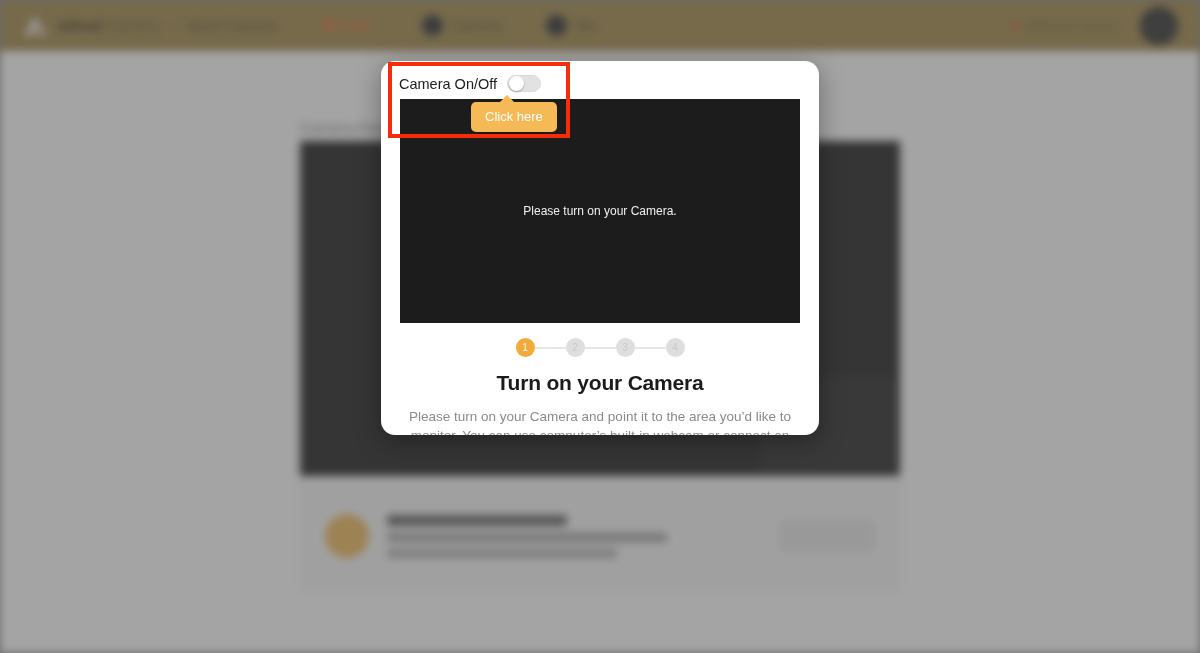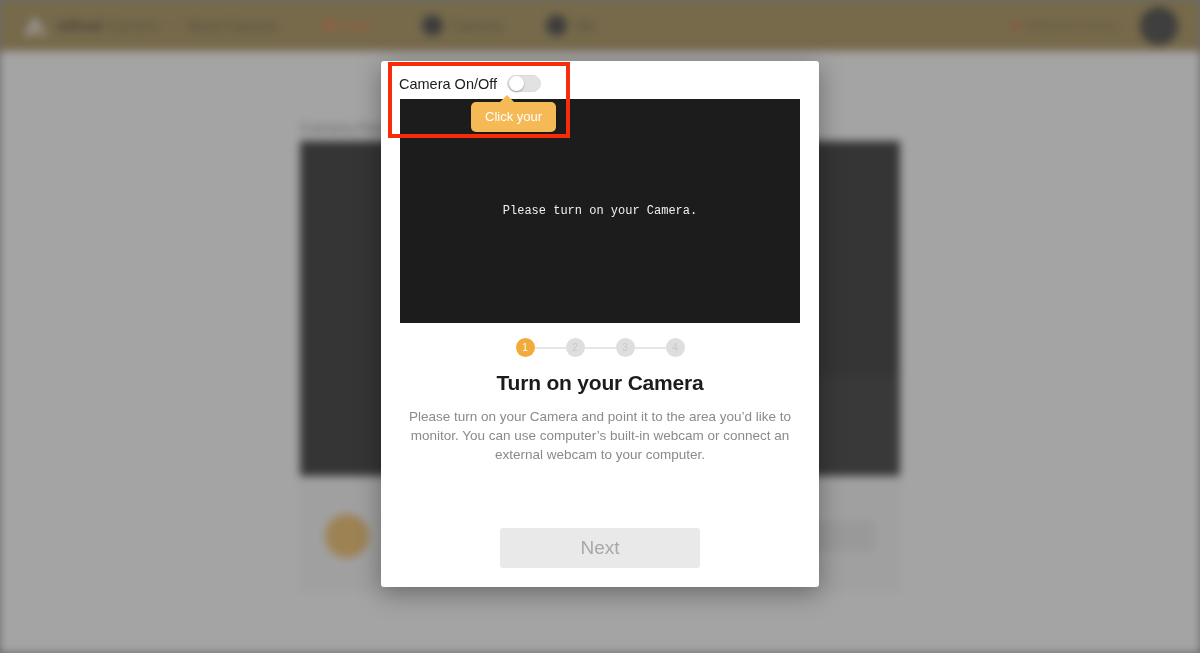--- a/index.html
+++ b/index.html
@@ -127,23 +127,23 @@
   
   .dim {
     position: absolute; inset: 0;
     background: rgba(90,90,90,0.55);
   }
 
   
   .modal {
     position: absolute;
     left: 381px; top: 61px;
-    width: 438px; height: 526px;
+    width: 438px; height: 374px;
     background: #ffffff;
-    border-radius: 3px;
+    border-radius: 14px;
     box-shadow: 0 6px 26px rgba(0,0,0,.35);
     overflow: hidden;
   }
   .cam-row {
     position: absolute; left: 18px; top: 14px;
     display: flex; align-items: center; gap: 10px;
   }
   .cam-label {
     font-size: 14.5px; color: #1c1c1c;
   }
@@ -159,21 +159,21 @@
     position: absolute; left: 1px; top: 0px;
     width: 15px; height: 15px; border-radius: 50%;
     background: #ffffff;
     box-shadow: 0 1px 2px rgba(0,0,0,.3);
   }
 
   .video-pane {
     position: absolute; left: 19px; top: 38px;
     width: 400px; height: 224px;
     background: #1c1c1c;
-    display: flex; align-items: center; justify-content: center; font-family: Liberation Mono, monospace;
+    display: flex; align-items: center; justify-content: center;
   }
   .video-msg {
     color: #f0f0f0; font-size: 12px;
   }
 
   
   .tooltip {
     position: absolute;
     left: 90px; top: 41px;
     background: #f5b955;
@@ -320,21 +320,21 @@
       <span class="cam-label">Camera On/Off</span>
       <div class="toggle">
         <span class="knob"></span>
       </div>
     </div>
 
     <div class="video-pane">
       <span class="video-msg">Please turn on your Camera.</span>
     </div>
 
-    <div class="tooltip">Click your</div>
+    <div class="tooltip">Click here</div>
 
     <div class="stepper">
       <span class="step active">1</span>
       <span class="step-line"></span>
       <span class="step">2</span>
       <span class="step-line"></span>
       <span class="step">3</span>
       <span class="step-line"></span>
       <span class="step">4</span>
     </div>

